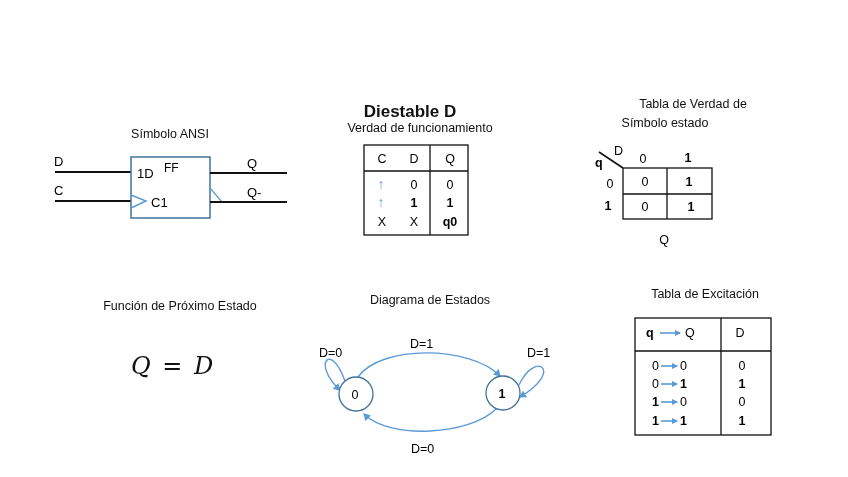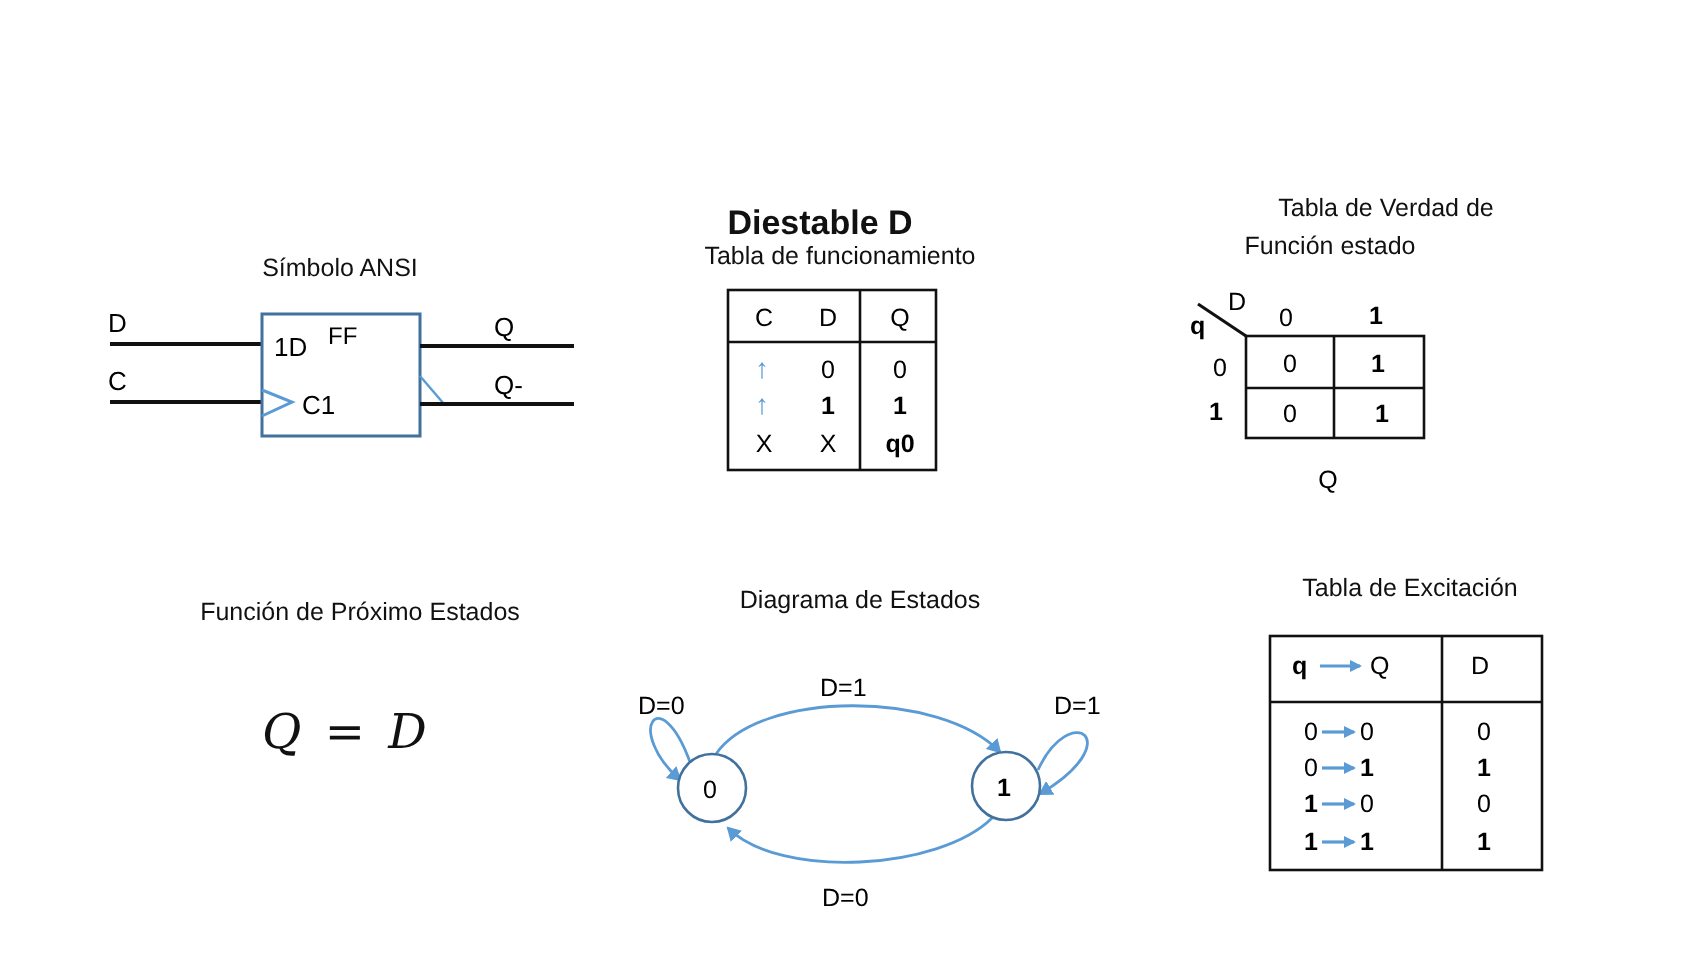--- a/index.html
+++ b/index.html
@@ -28,21 +28,21 @@
   <line x1="210" y1="202" x2="287" y2="202" stroke="#111" stroke-width="2"></line>
   <text x="54" y="166" font-size="13">D</text>
   <text x="54" y="195" font-size="13">C</text>
   <text x="137" y="178" font-size="13">1D</text>
   <text x="164" y="172" font-size="12">FF</text>
   <text x="151" y="207" font-size="13">C1</text>
   <text x="247" y="168" font-size="13">Q</text>
   <text x="247" y="197" font-size="13">Q-</text>
 </svg>
 
-<div class="abs sub c" style="left:330px; top:121px; width:180px;">Tabla de funcionamiento</div>
+<div class="abs sub c" style="left:330px; top:121px; width:180px;">Verdad de funcionamiento</div>
 <svg class="abs" style="left:0; top:0;" width="848" height="477">
   <rect x="364" y="145" width="104" height="90" fill="none" stroke="#111" stroke-width="1.3"></rect>
   <line x1="430" y1="145" x2="430" y2="235" stroke="#111" stroke-width="1.3"></line>
   <line x1="364" y1="171" x2="468" y2="171" stroke="#111" stroke-width="1.3"></line>
   <text x="382" y="163" font-size="12.5" text-anchor="middle">C</text>
   <text x="414" y="163" font-size="12.5" text-anchor="middle">D</text>
   <text x="450" y="163" font-size="12.5" text-anchor="middle">Q</text>
 
   <text x="381" y="189" font-size="14" fill="#5b9bd5" text-anchor="middle" font-weight="bold">↑</text>
   <text x="414" y="189" font-size="12.5" text-anchor="middle">0</text>
@@ -51,40 +51,40 @@
   <text x="381" y="207" font-size="14" fill="#5b9bd5" text-anchor="middle" font-weight="bold">↑</text>
   <text x="414" y="207" font-size="12.5" font-weight="bold" text-anchor="middle">1</text>
   <text x="450" y="207" font-size="12.5" font-weight="bold" text-anchor="middle">1</text>
 
   <text x="382" y="226" font-size="12.5" text-anchor="middle">X</text>
   <text x="414" y="226" font-size="12.5" text-anchor="middle">X</text>
   <text x="450" y="226" font-size="12.5" font-weight="bold" text-anchor="middle">q0</text>
 </svg>
 
 <div class="abs sub c" style="left:608px; top:97px; width:170px;">Tabla de Verdad de</div>
-<div class="abs sub c" style="left:580px; top:116px; width:170px;">Función estado</div>
+<div class="abs sub c" style="left:580px; top:116px; width:170px;">Símbolo estado</div>
 <svg class="abs" style="left:0; top:0;" width="848" height="477">
   <line x1="599" y1="152" x2="623" y2="168" stroke="#111" stroke-width="1.6"></line>
   <text x="614" y="155" font-size="12.5">D</text>
   <text x="595" y="167" font-size="12.5" font-weight="bold">q</text>
   <text x="643" y="163" font-size="12.5" text-anchor="middle">0</text>
   <text x="688" y="162" font-size="12.5" font-weight="bold" text-anchor="middle">1</text>
   <text x="610" y="188" font-size="12.5" text-anchor="middle">0</text>
   <text x="608" y="210" font-size="12.5" font-weight="bold" text-anchor="middle">1</text>
   <rect x="623" y="168" width="89" height="51" fill="none" stroke="#111" stroke-width="1.3"></rect>
   <line x1="667" y1="168" x2="667" y2="219" stroke="#111" stroke-width="1.3"></line>
   <line x1="623" y1="194" x2="712" y2="194" stroke="#111" stroke-width="1.3"></line>
   <text x="645" y="186" font-size="12.5" text-anchor="middle">0</text>
   <text x="689" y="186" font-size="12.5" font-weight="bold" text-anchor="middle">1</text>
   <text x="645" y="211" font-size="12.5" text-anchor="middle">0</text>
   <text x="691" y="211" font-size="12.5" font-weight="bold" text-anchor="middle">1</text>
   <text x="664" y="244" font-size="12.5" text-anchor="middle">Q</text>
 </svg>
 
-<div class="abs sub c" style="left:80px; top:299px; width:200px;">Función de Próximo Estados</div>
+<div class="abs sub c" style="left:80px; top:299px; width:200px;">Función de Próximo Estado</div>
 <div class="abs eq" style="left:131px; top:352px; white-space:nowrap;">
   <span>Q</span>
   <span style="font-style:normal; margin:0 4px;">=</span>
   <span>D</span>
 </div>
 
 <div class="abs sub c" style="left:345px; top:293px; width:170px;text-align:center;">Diagrama de Estados</div>
 <svg class="abs" style="left:0; top:0;" width="848" height="477">
   <defs>
     <marker id="ah" markerWidth="8" markerHeight="8" refX="6" refY="4" orient="auto" markerUnits="userSpaceOnUse">

